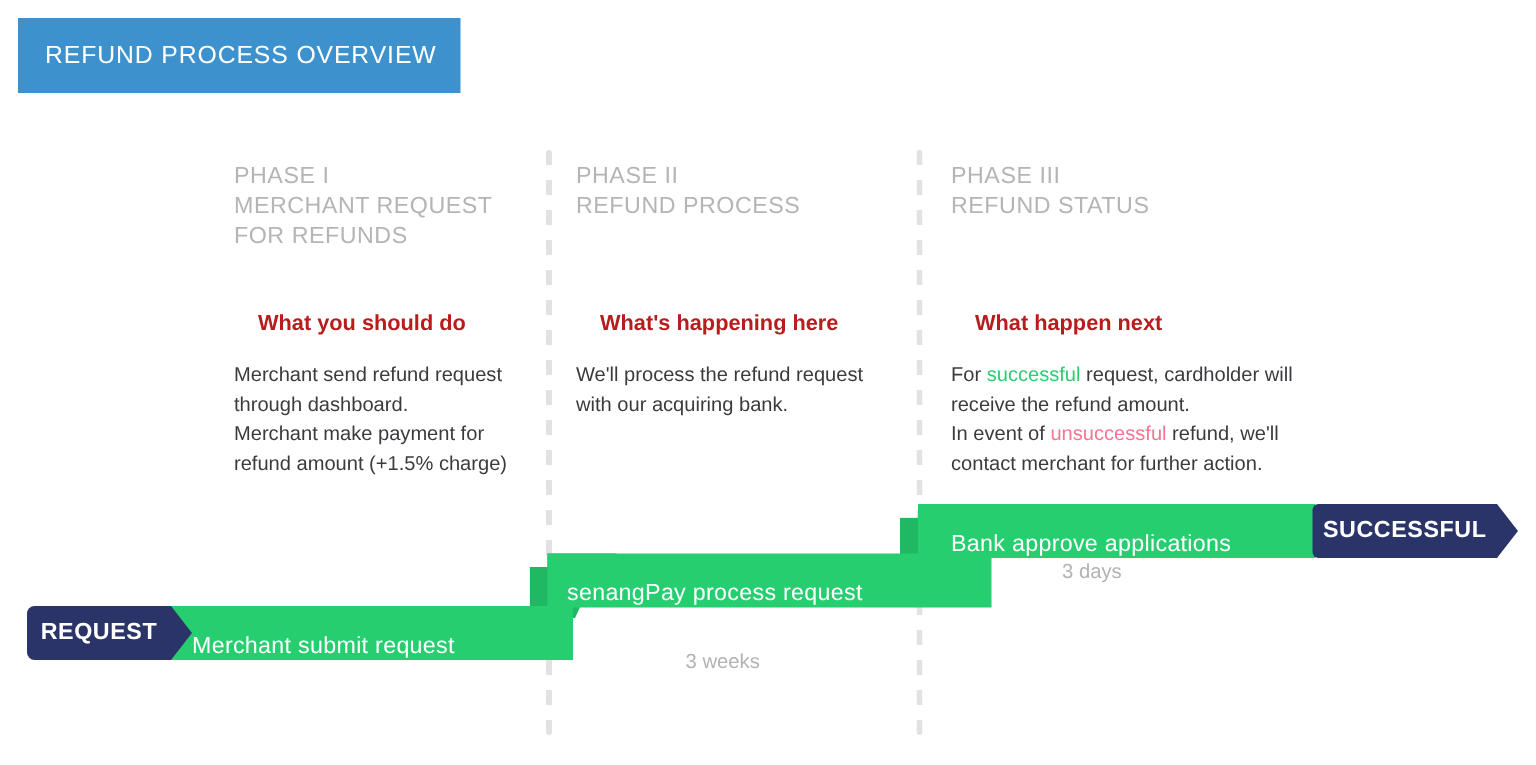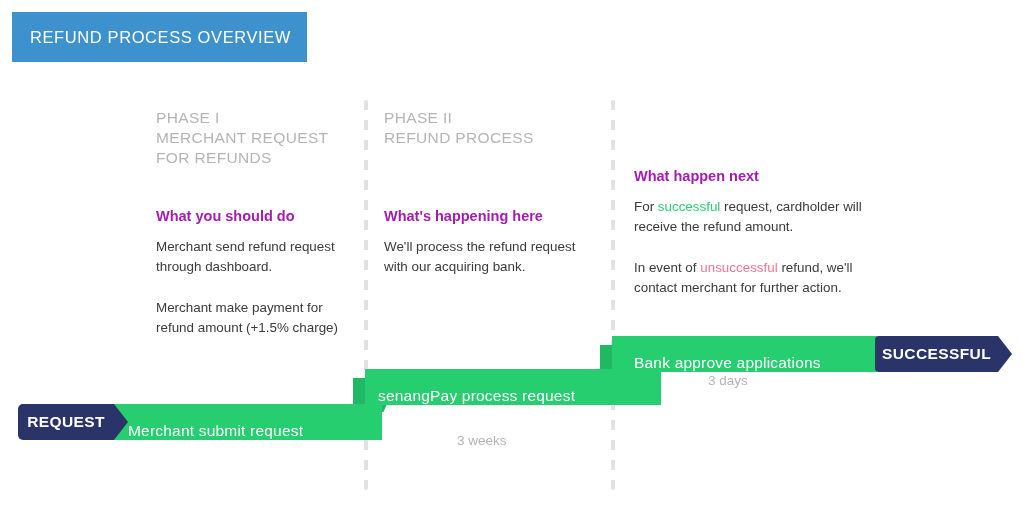--- a/index.html
+++ b/index.html
@@ -58,39 +58,39 @@
   .phase-kicker{
     color:#b5b5b8;
     font-size:15.5px;
     line-height:20px;
     letter-spacing:.35px;
     white-space:pre-line;
     margin:0;
     font-weight:400;
   }
   .phase-heading{
-    color:#a21caf;
+    color:#b91c1c;
     font-size:14.5px;
     font-weight:bold;
-    margin:0;
+    margin:16px;
   }
   .phase-body{
     color:#3b3b3f;
     font-size:13.4px;
     line-height:19.5px;
     margin:0;
   }
   .hl-success{color:#2ecc71;}
   .hl-fail{color:#f77492;}
 
   #column-1 .phase-heading{margin-top:40px;}
   #column-2 .phase-heading{margin-top:60px;}
   #column-3 .phase-heading{margin-top:60px;}
   .phase-body.first{margin-top:13px;}
-  .phase-body.second{margin-top:22px;}
+  .phase-body.second{}
 
   
   .ribbon-row{position:absolute;}
 
   .ribbon{
     position:absolute;
     height:36px;
     background:#26ce6f;
     display:flex;align-items:flex-end;
     box-sizing:border-box;
@@ -167,20 +167,22 @@
   </div>
 
   <div class="column" id="column-2">
     <p class="phase-kicker">PHASE II
 REFUND PROCESS</p>
     <p class="phase-heading">What's happening here</p>
     <p class="phase-body first">We'll process the refund request with our acquiring bank.</p>
   </div>
 
   <div class="column" id="column-3">
+    <p class="phase-kicker">PHASE III
+REFUND STATUS</p>
     <p class="phase-heading">What happen next</p>
     <p class="phase-body first"><span>For </span><span class="hl-success">successful</span><span> request, cardholder will receive the refund amount.</span></p>
     <p class="phase-body second"><span>In event of </span><span class="hl-fail">unsuccessful</span><span> refund, we'll contact merchant for further action.</span></p>
   </div>
 
   <div class="ribbon-row">
     <div class="fold-dark" style="left:612px;top:336px;"></div>
     <div class="fold" style="left:600px;top:345px;"></div>
     <div class="ribbon" style="left:612px;top:336px;width:265px;padding-left:22px;">
       <span class="ribbon-label">Bank approve applications</span>

